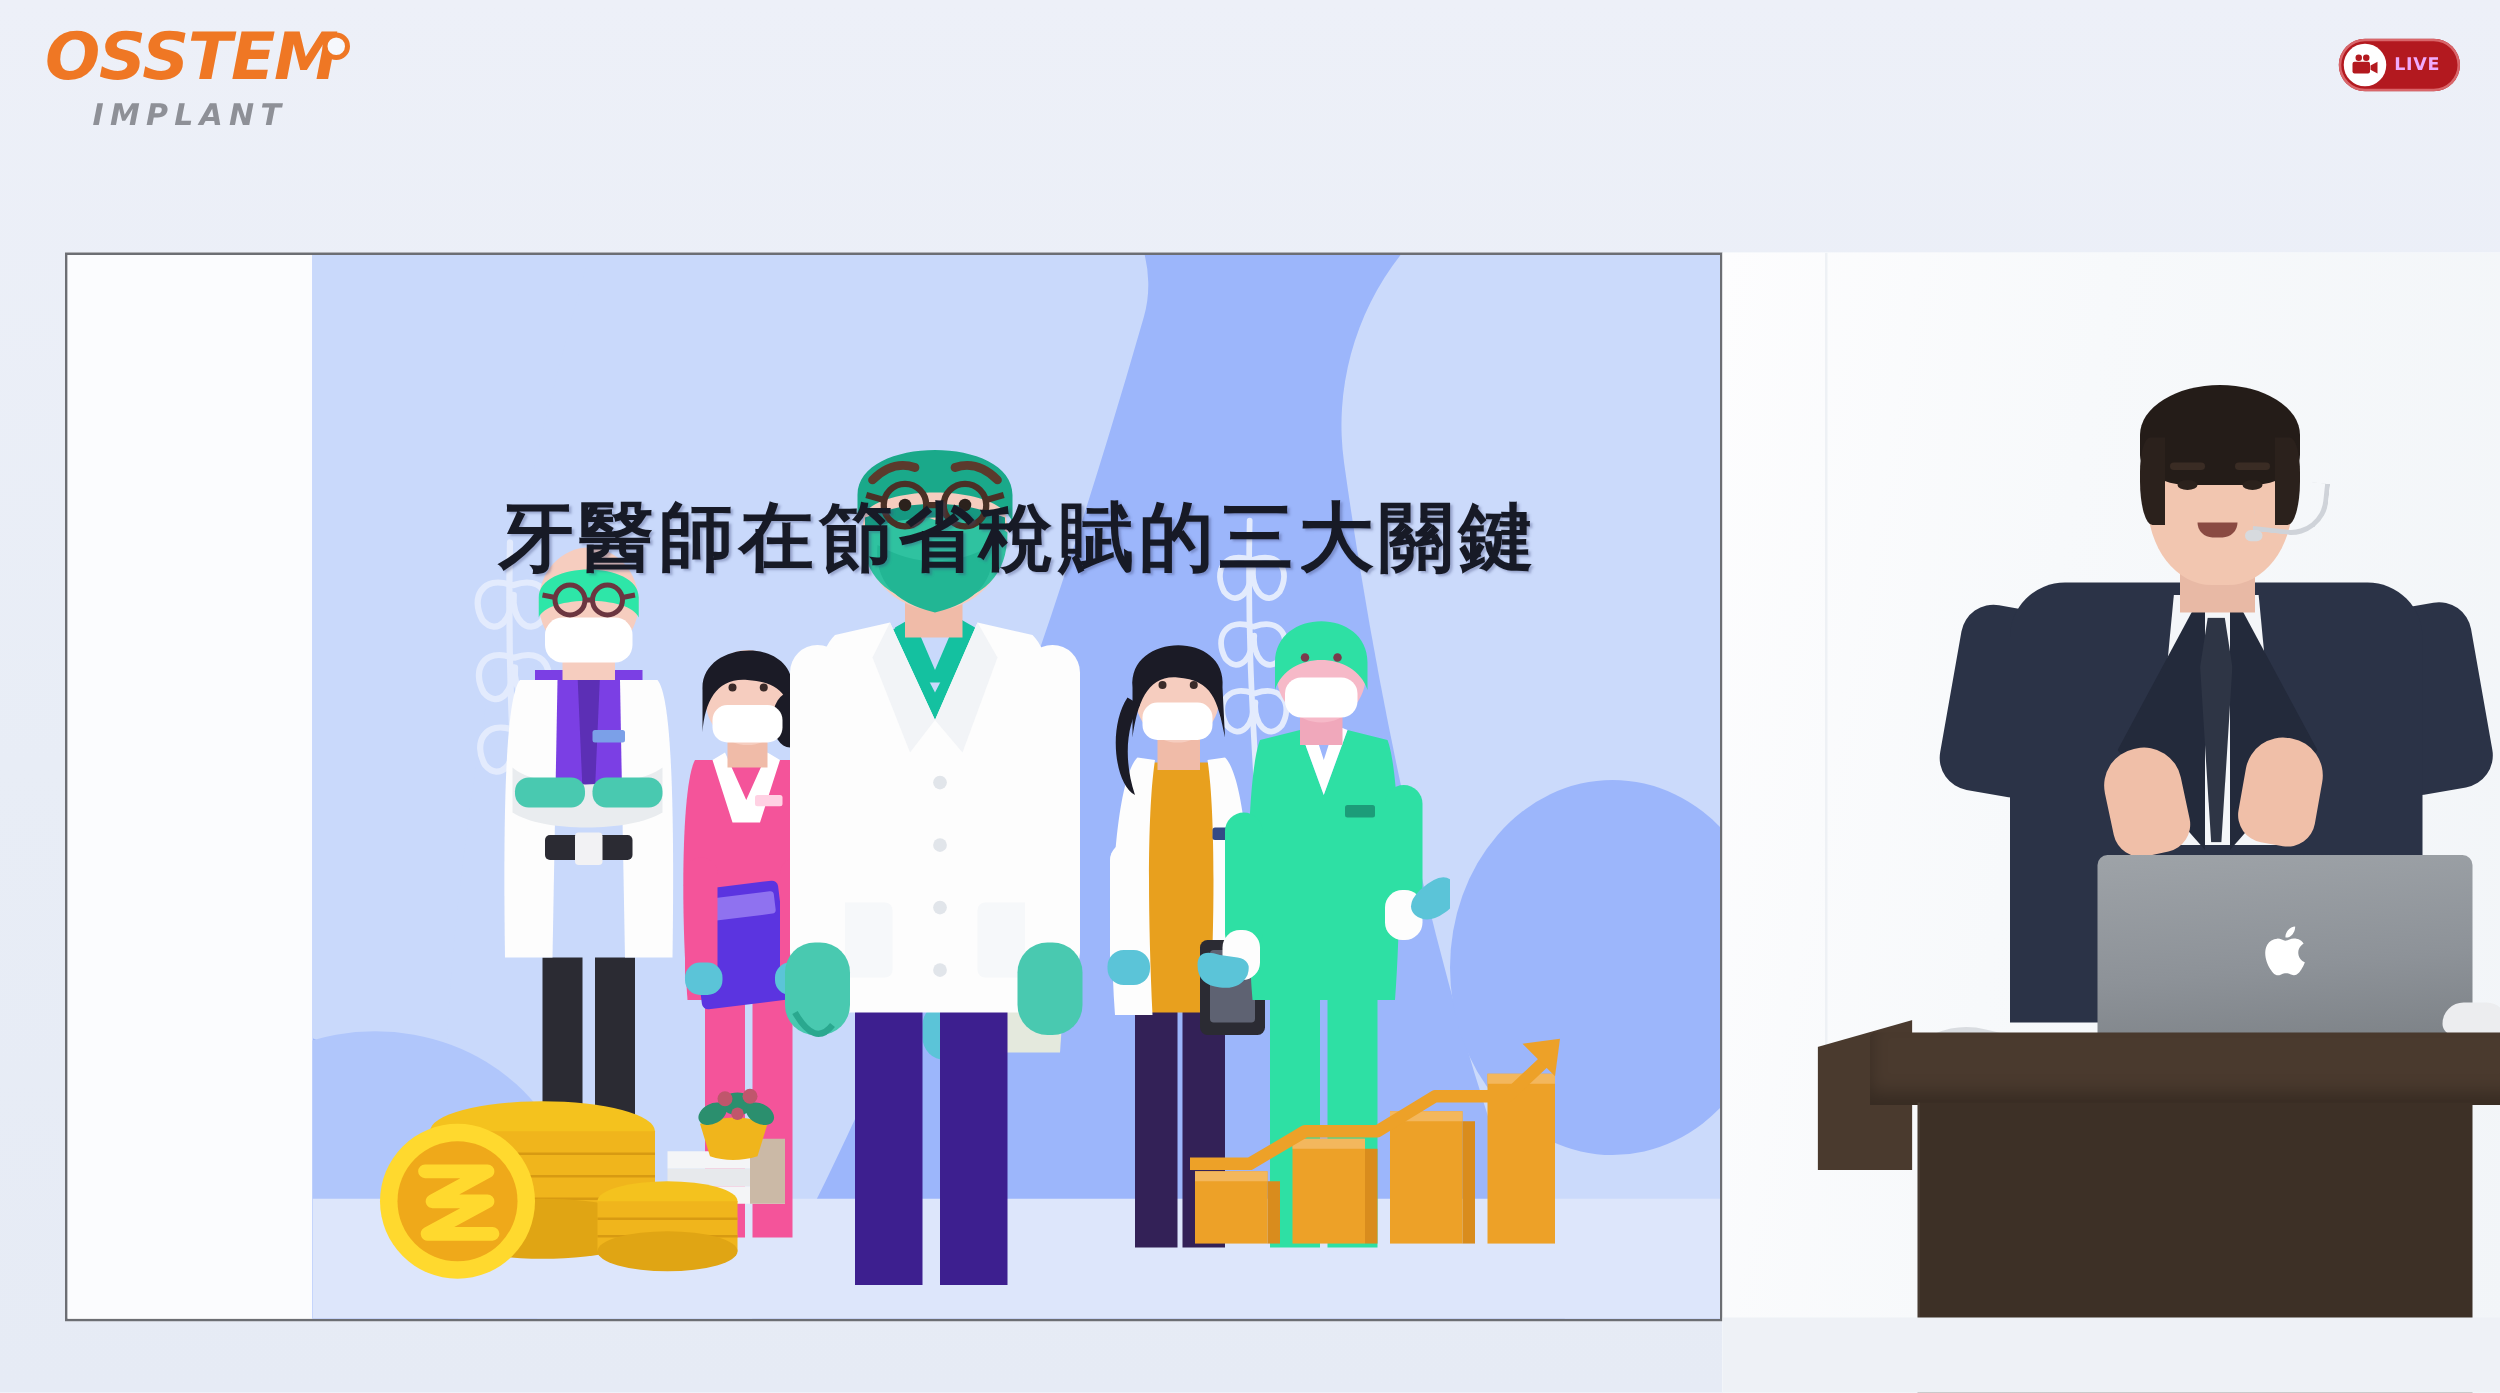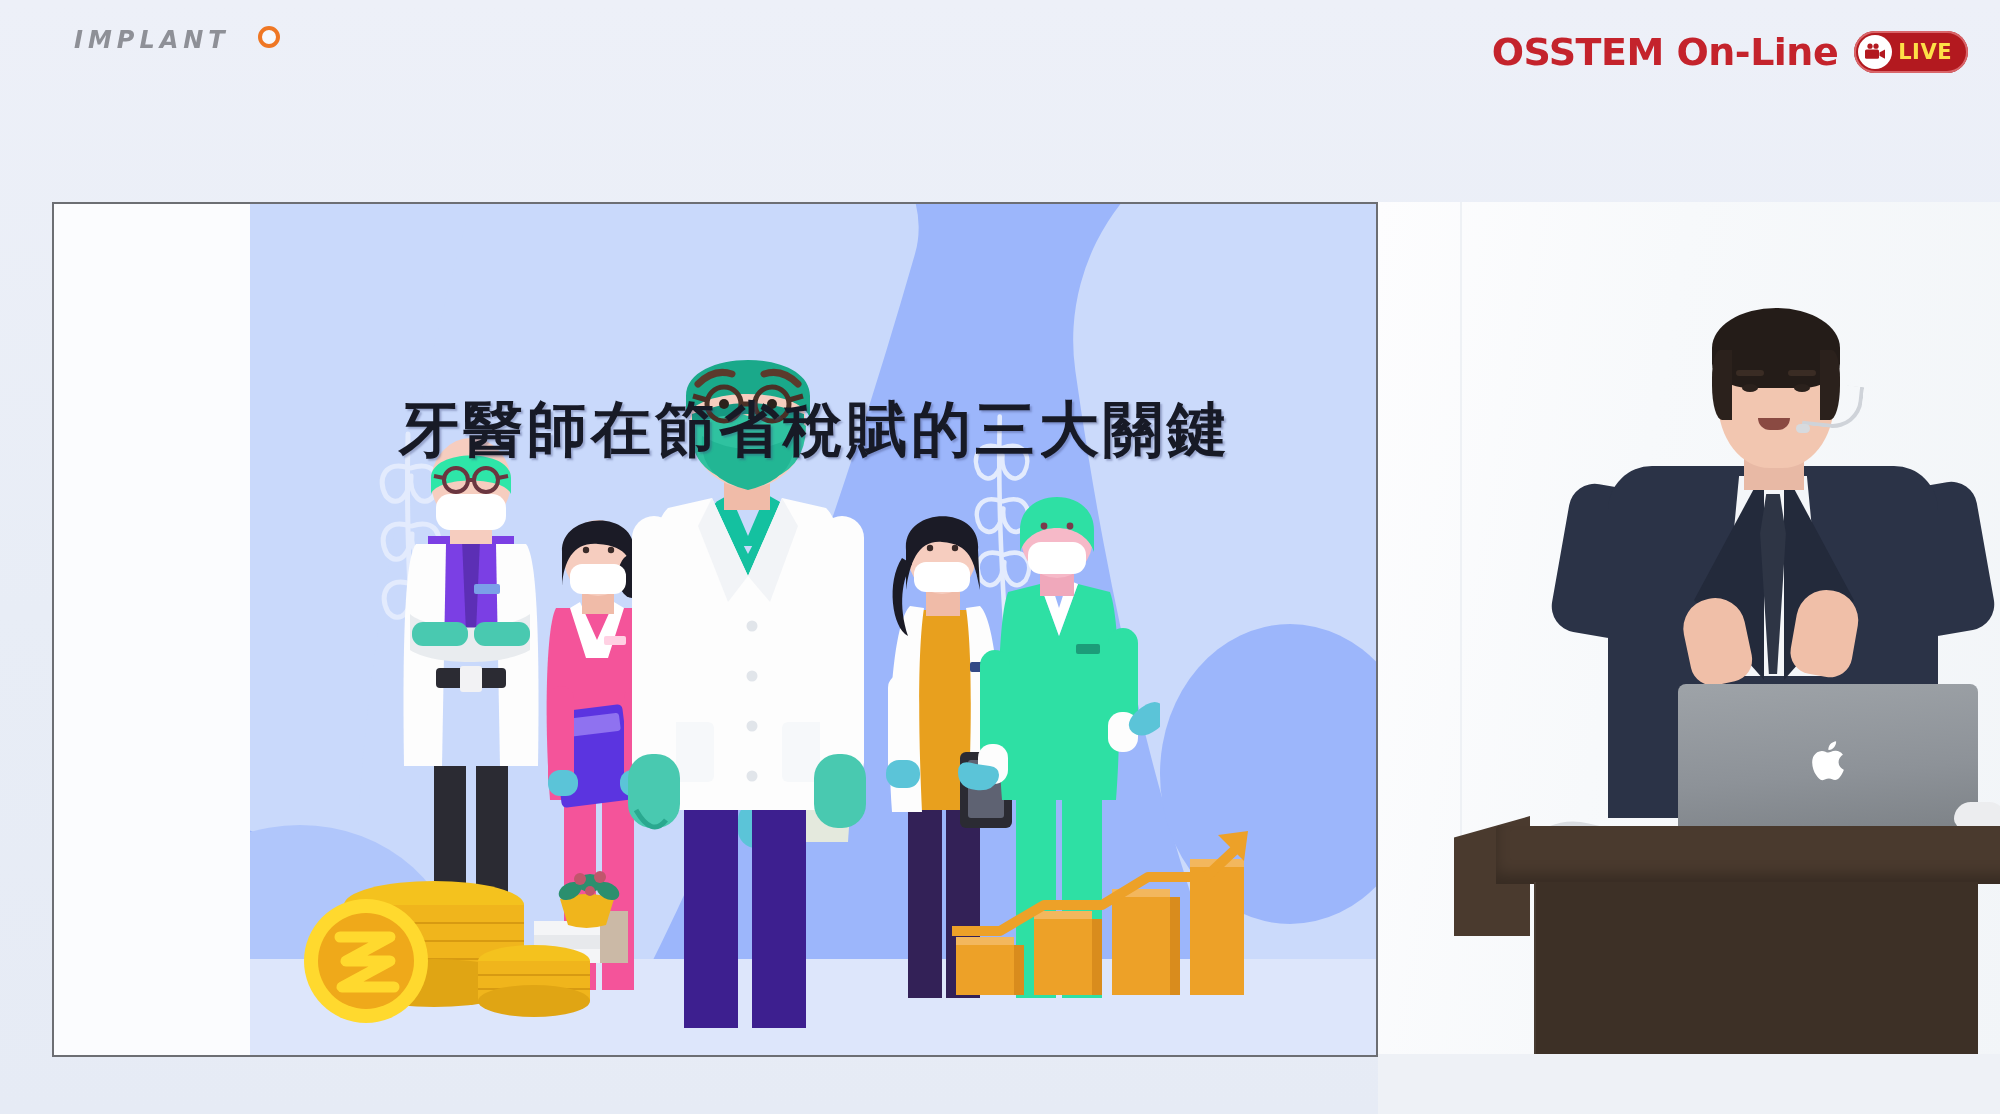--- a/index.html
+++ b/index.html
@@ -52,21 +52,21 @@
     height:42px; padding:0 16px 0 4px;
     box-shadow:0 0 0 2px #d9666a inset;
   }
   #live-cam-circle {
     width:34px; height:34px; border-radius:50%;
     background:#ffffff; display:flex; align-items:center; justify-content:center;
     flex:none;
   }
   #live-label {
     font-family:"DejaVu Sans", sans-serif;
-    font-weight:bold; font-size:21px; color:#fde047; letter-spacing:0.5px;
+    font-weight:bold; font-size:14px; color:#f0abfc; letter-spacing:0.5px;
   }
 
   
   #slide-frame {
     position:absolute; left:52px; top:202px;
     width:1326px; height:855px;
     background:#fbfcfe;
     border:2px solid #6c6e73;
     overflow:hidden;
   }
@@ -236,26 +236,26 @@
   }
 </style>
 </head>
 <body>
 
 <div id="page-bg"></div>
 
 <div id="header">
 
   <div id="osstem-logo">
+    <div class="logo-word">OSSTEM</div>
     <div class="logo-dot"></div>
     <div class="logo-sub">IMPLANT</div>
   </div>
 
   <div id="live-bar">
-    <div id="online-text">OSSTEM On-Line</div>
     <div id="live-badge">
       <div id="live-cam-circle">
         <svg width="24" height="18" viewBox="0 0 24 18" aria-hidden="true">
           <circle cx="7" cy="3.2" r="2.6" fill="#b3191f"></circle>
           <circle cx="13" cy="3.2" r="2.6" fill="#b3191f"></circle>
           <rect x="2" y="6.4" width="14" height="9.4" rx="1.6" fill="#b3191f"></rect>
           <path d="M16.4 9.4 L22 6.4 L22 15.8 L16.4 12.8 Z" fill="#b3191f"></path>
         </svg>
       </div>
       <span id="live-label">LIVE</span>

